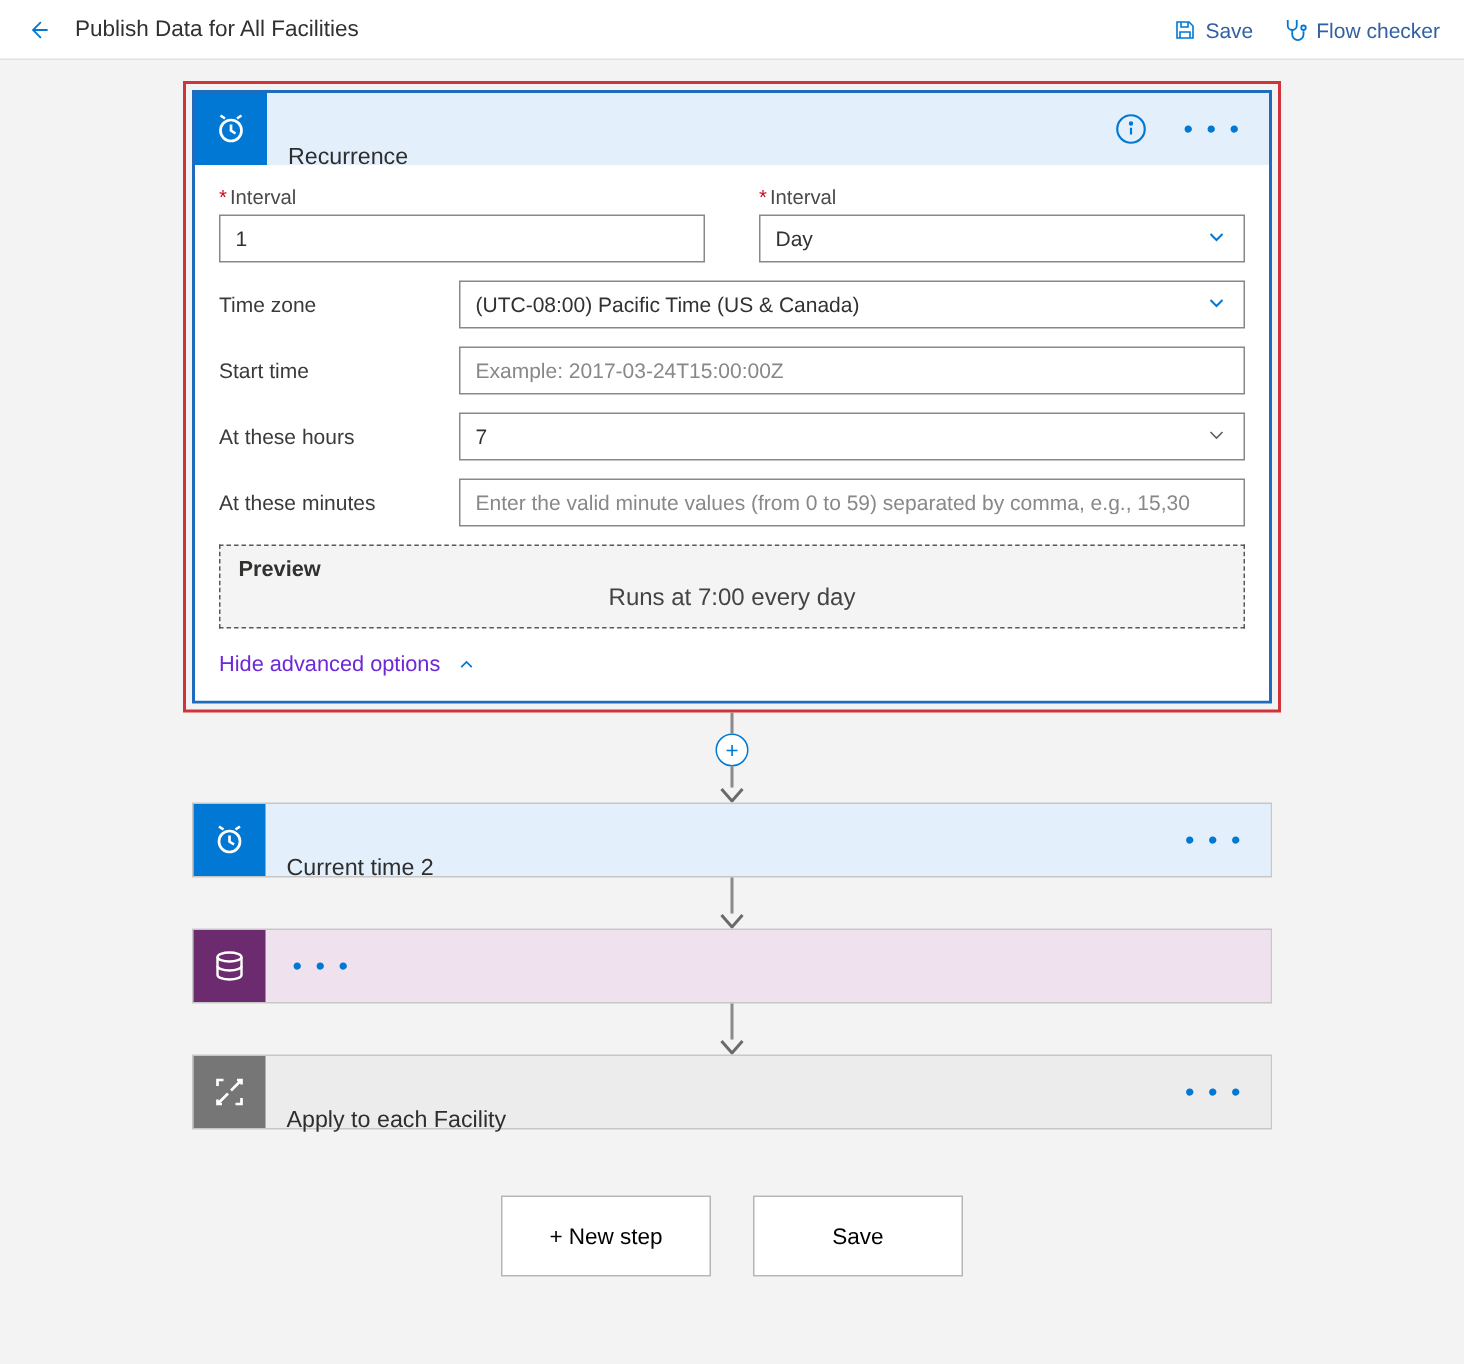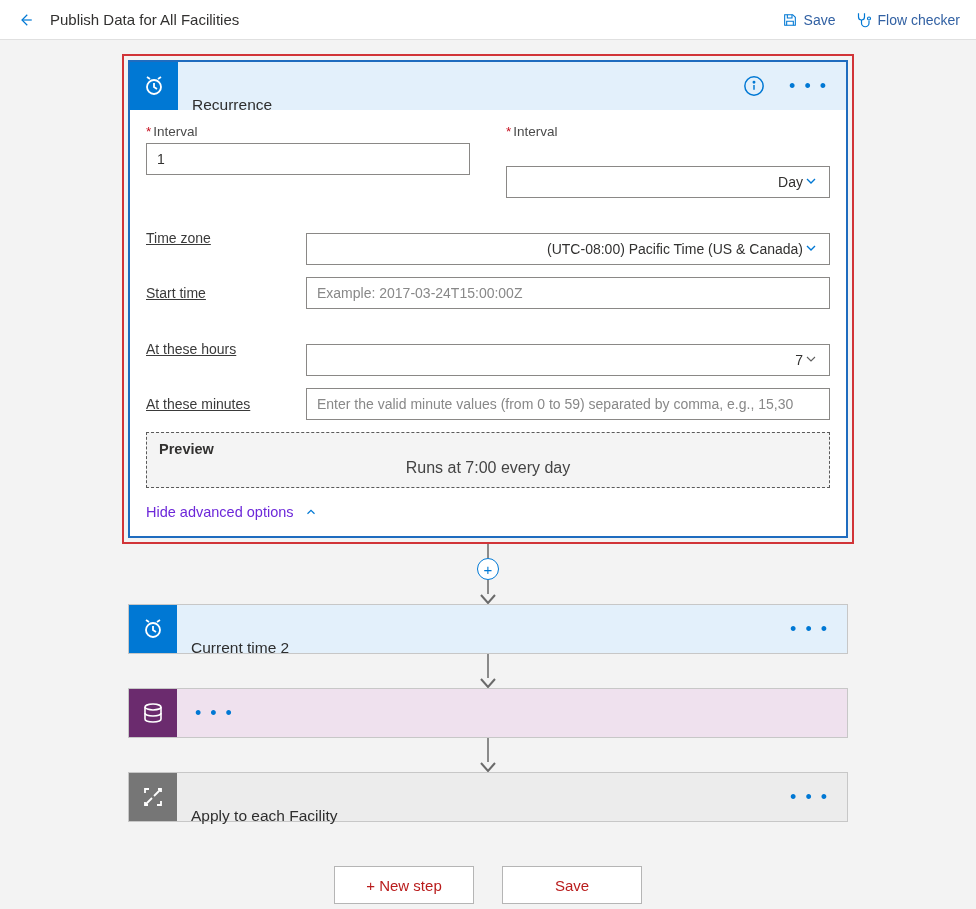--- a/index.html
+++ b/index.html
@@ -70,38 +70,37 @@
   .card-info { color: #0078d4; margin-right: 6px; display: inline-flex; cursor: pointer; }
 
   .card-body { background: #fff; padding: 14px 16px 16px; }
 
   .row { display: flex; gap: 36px; margin-bottom: 12px; }
   .field { flex: 1; display: flex; flex-direction: column; }
   .field-label { font-size: 13.5px; color: #4a4a4a; margin-bottom: 4px; }
   .field-label .req { color: #c50f1f; margin-right: 2px; }
 
   .field-row { display: flex; align-items: center; margin-bottom: 12px; }
-  .field-row .side-label { width: 160px; font-size: 14px; color: #3a3a3a; text-decoration: underline; }
+  .field-row .side-label { width: 160px; font-size: 14px; color: #3a3a3a; }
   .field-row .control { flex: 1; }
 
   input.txt, .select {
     width: 100%;
     height: 32px;
     border: 1px solid #8a8886;
     background: #fff;
     padding: 0 10px;
     font-family: inherit;
     font-size: 14px;
     color: #323130;
   }
   input.txt::placeholder { color: #888; }
   .select {
-    display: flex; align-items: center; justify-content: flex-end;
+    display: flex; align-items: center; justify-content: space-between;
     cursor: pointer;
-    margin-top: 23px;
   }
   .select .sel-val { color: #323130; }
   .chev { color: #0078d4; }
   .chev.grey { color: #5f5f5f; }
 
   .preview {
     border: 1px dashed #5a5a5a;
     background: #f4f4f4;
     padding: 8px 12px 10px;
     margin-top: 6px;
@@ -125,26 +124,26 @@
 
   .add-btn {
     width: 22px; height: 22px; border-radius: 50%;
     border: 1.6px solid #0078d4; background: #fff;
     color: #0078d4; display: inline-flex; align-items: center; justify-content: center;
     font-size: 15px; line-height: 1; cursor: pointer;
   }
 
   .bottom-actions { display: flex; gap: 28px; margin-top: 44px; }
   .btn {
-    height: 38px; min-width: 140px;
+    height: 54px; min-width: 140px;
     border: 1px solid #b5b5b5;
     background: #fff;
     font-size: 15px;
     font-family: inherit;
-    color: #b91c1c;
+    color: #000000;
     cursor: pointer;
   }
 </style>
 </head>
 <body>
 
 <div class="topbar">
   <span class="back">
     <svg width="18" height="18" viewBox="0 0 24 24" fill="none" stroke="#0078d4" stroke-width="1.6">
         <path d="M15 5l-7 7 7 7"></path>

